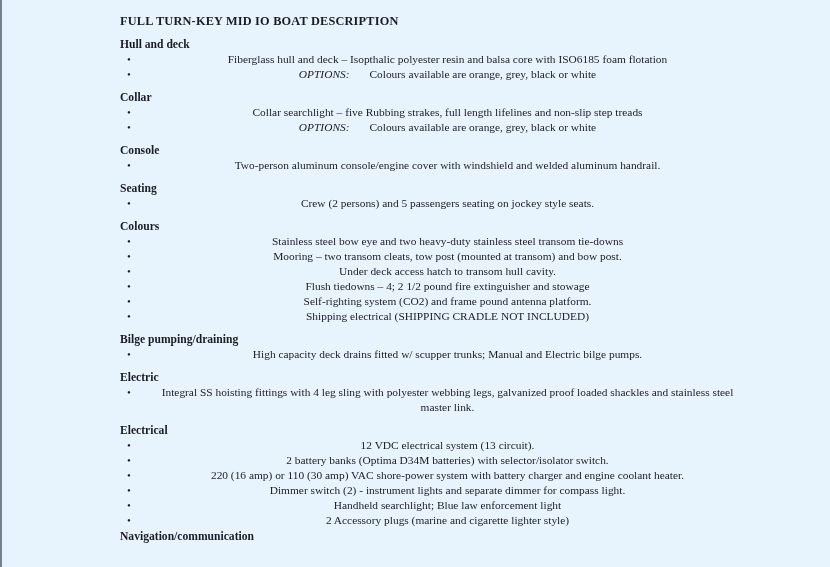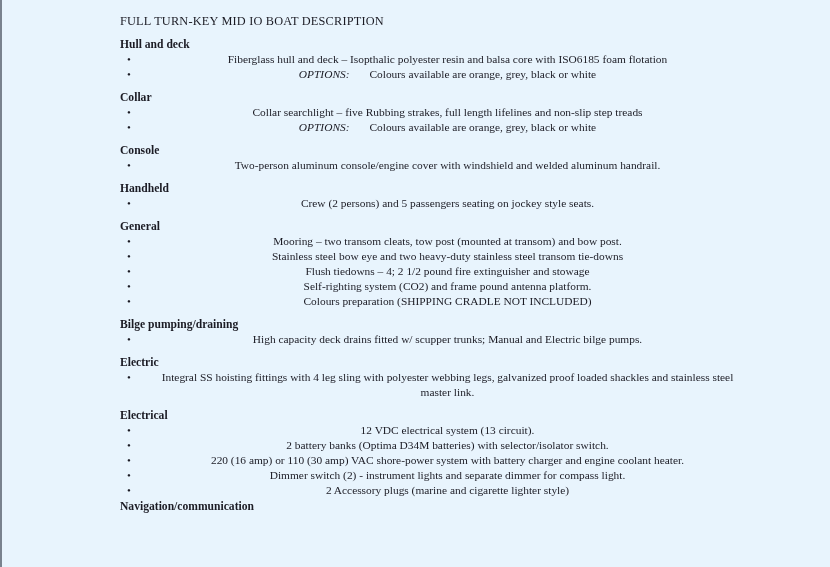--- a/index.html
+++ b/index.html
@@ -19,21 +19,21 @@
   }
   .doc {
     position: absolute;
     left: 120px;
     top: 14px;
     width: 627px;
   }
   .doc-title {
     font-size: 12.3px;
     line-height: 15px;
-    font-weight: 400;
+    font-weight: 700;
     letter-spacing: 0.2px;
   }
   .doc-section { margin-top: 8px; }
   .sec-heading {
     font-size: 11.6px;
     line-height: 15px;
     font-weight: 700;
   }
   ul.bullets { list-style: none; text-align: center; }
   li.bullet-item {
@@ -86,39 +86,40 @@
   </section>
 
   <section class="doc-section">
     <h2 class="sec-heading">Console</h2>
     <ul class="bullets">
   <li class="bullet-item"><span>Two-person aluminum console/engine cover with windshield and welded aluminum handrail.</span></li>
 </ul>
   </section>
 
   <section class="doc-section">
-    <h2 class="sec-heading">Handheld</h2>
+    <h2 class="sec-heading">Seating</h2>
     <ul class="bullets">
   <li class="bullet-item"><span>Crew (2 persons) and 5 passengers seating on jockey style seats.</span></li>
 </ul>
   </section>
 
   <section class="doc-section">
-    <h2 class="sec-heading">General</h2>
+    <h2 class="sec-heading">Colours</h2>
     <ul class="bullets">
+  <li class="bullet-item"><span>Stainless steel bow eye and two heavy-duty stainless steel transom tie-downs</span></li>
+
   <li class="bullet-item"><span>Mooring – two transom cleats, tow post (mounted at transom) and bow post.</span></li>
 
-  <li class="bullet-item"><span>Stainless steel bow eye and two heavy-duty stainless steel transom tie-downs</span></li>
-
+  <li class="bullet-item"><span>Under deck access hatch to transom hull cavity.</span></li>
 
   <li class="bullet-item"><span>Flush tiedowns – 4; 2 1/2 pound fire extinguisher and stowage</span></li>
 
   <li class="bullet-item"><span>Self-righting system (CO2) and frame pound antenna platform.</span></li>
 
-  <li class="bullet-item"><span>Colours preparation (SHIPPING CRADLE NOT INCLUDED)</span></li>
+  <li class="bullet-item"><span>Shipping electrical (SHIPPING CRADLE NOT INCLUDED)</span></li>
 </ul>
   </section>
 
   <section class="doc-section">
     <h2 class="sec-heading">Bilge pumping/draining</h2>
     <ul class="bullets">
   <li class="bullet-item"><span>High capacity deck drains fitted w/ scupper trunks; Manual and Electric bilge pumps.</span></li>
 </ul>
   </section>
 
@@ -133,20 +134,21 @@
     <h2 class="sec-heading">Electrical</h2>
     <ul class="bullets">
   <li class="bullet-item"><span>12 VDC electrical system (13 circuit).</span></li>
 
   <li class="bullet-item"><span>2 battery banks (Optima D34M batteries) with selector/isolator switch.</span></li>
 
   <li class="bullet-item"><span>220 (16 amp) or 110 (30 amp) VAC shore-power system with battery charger and engine coolant heater.</span></li>
 
   <li class="bullet-item"><span>Dimmer switch (2) - instrument lights and separate dimmer for compass light.</span></li>
 
+  <li class="bullet-item"><span>Handheld searchlight; Blue law enforcement light</span></li>
 
   <li class="bullet-item"><span>2 Accessory plugs (marine and cigarette lighter style)</span></li>
 </ul>
   </section>
 </div>
 
   <h2 class="clipped-heading">Navigation/communication</h2>
 </div>
 
 </body></html>

